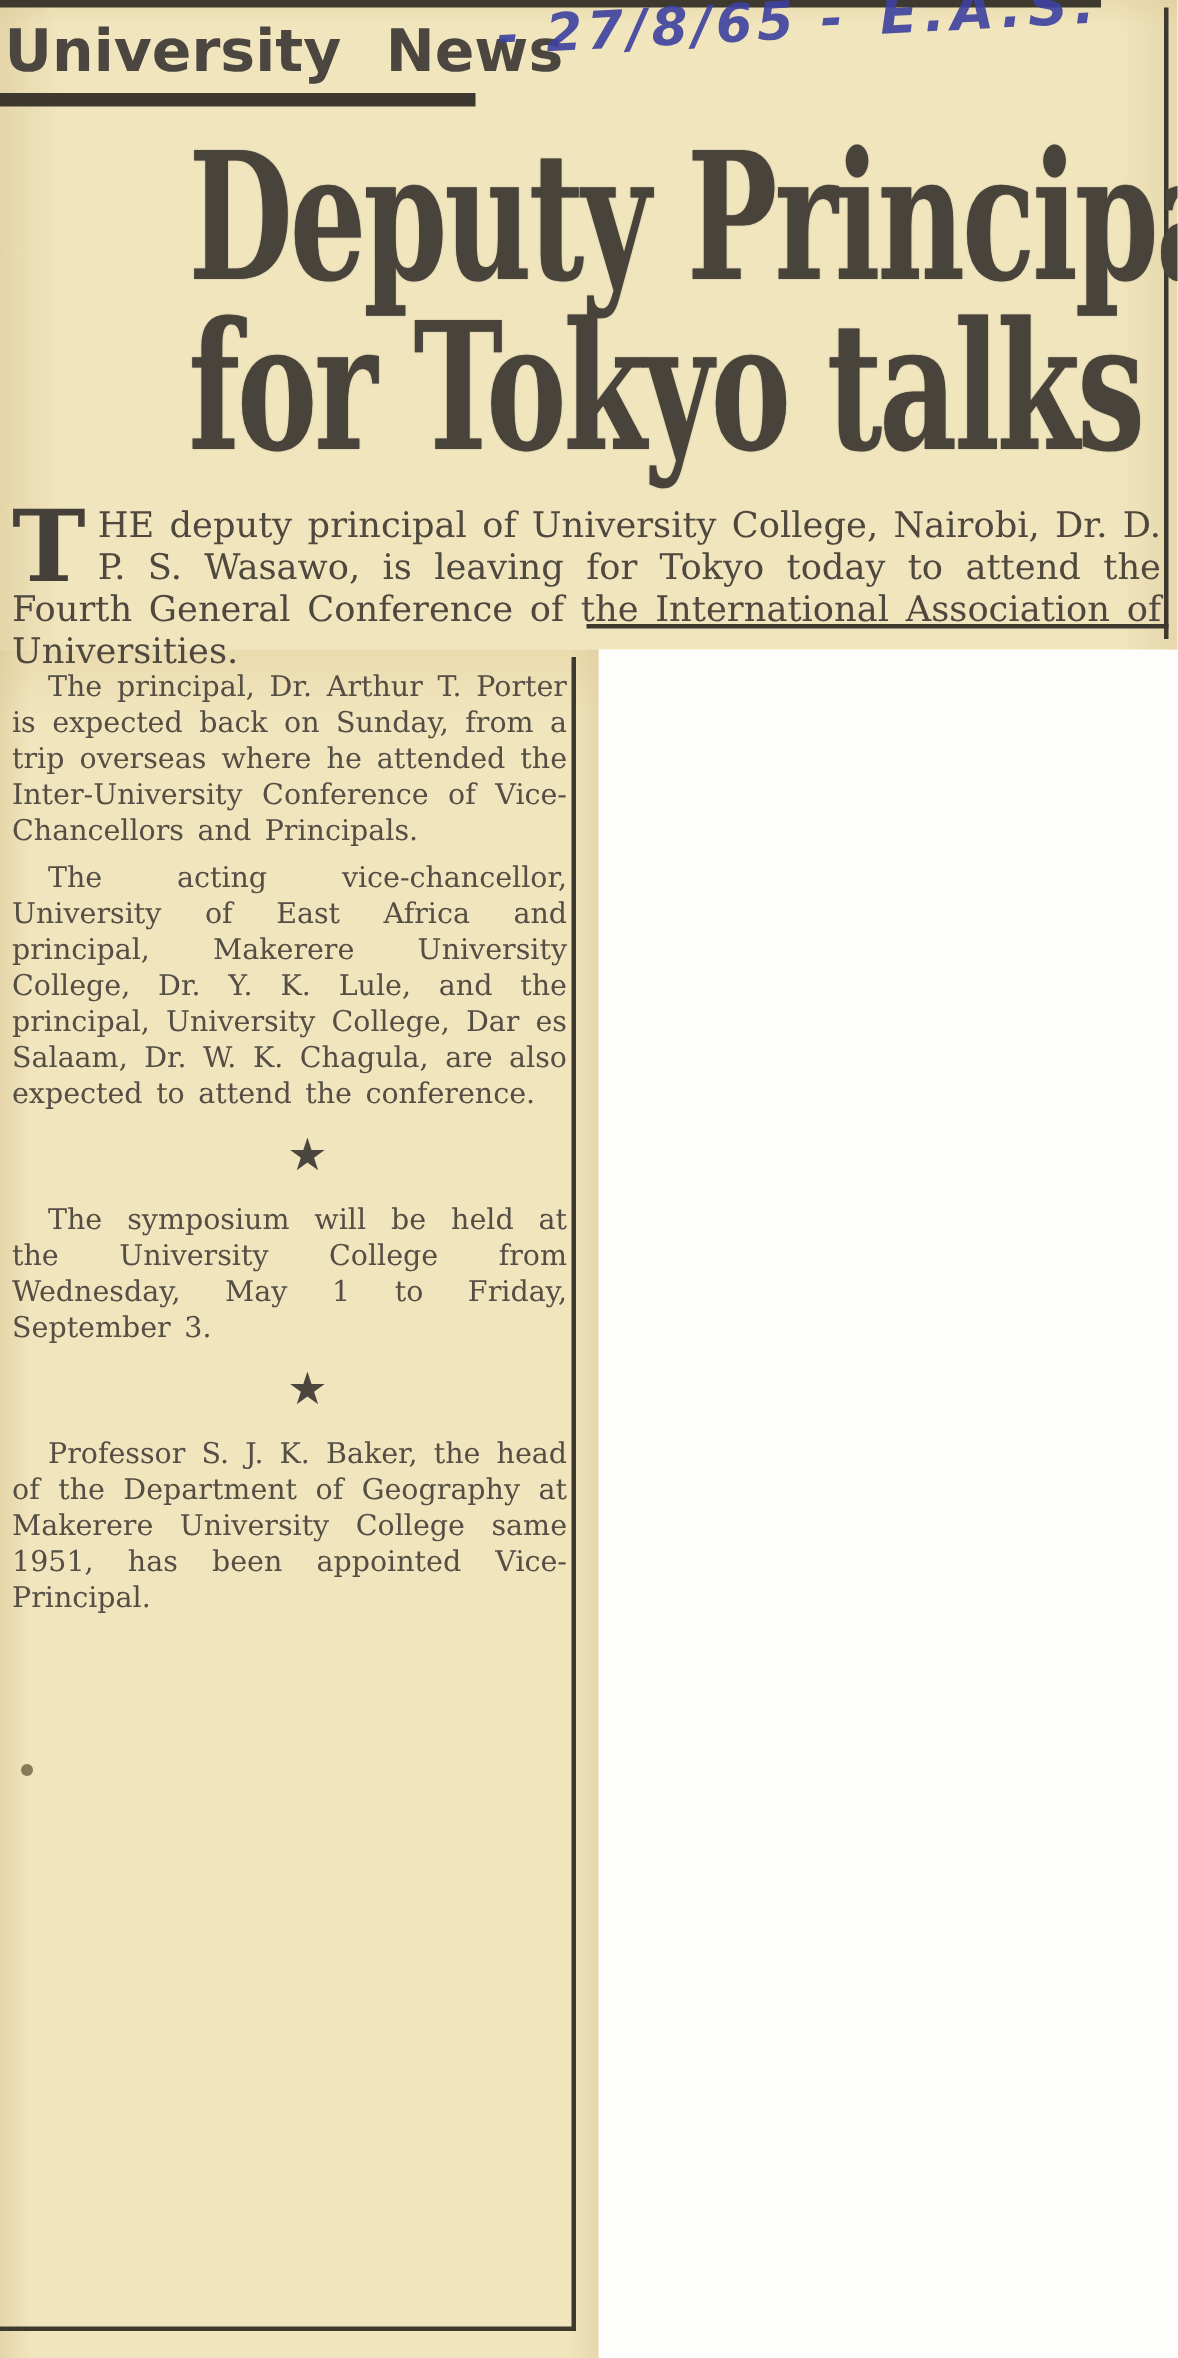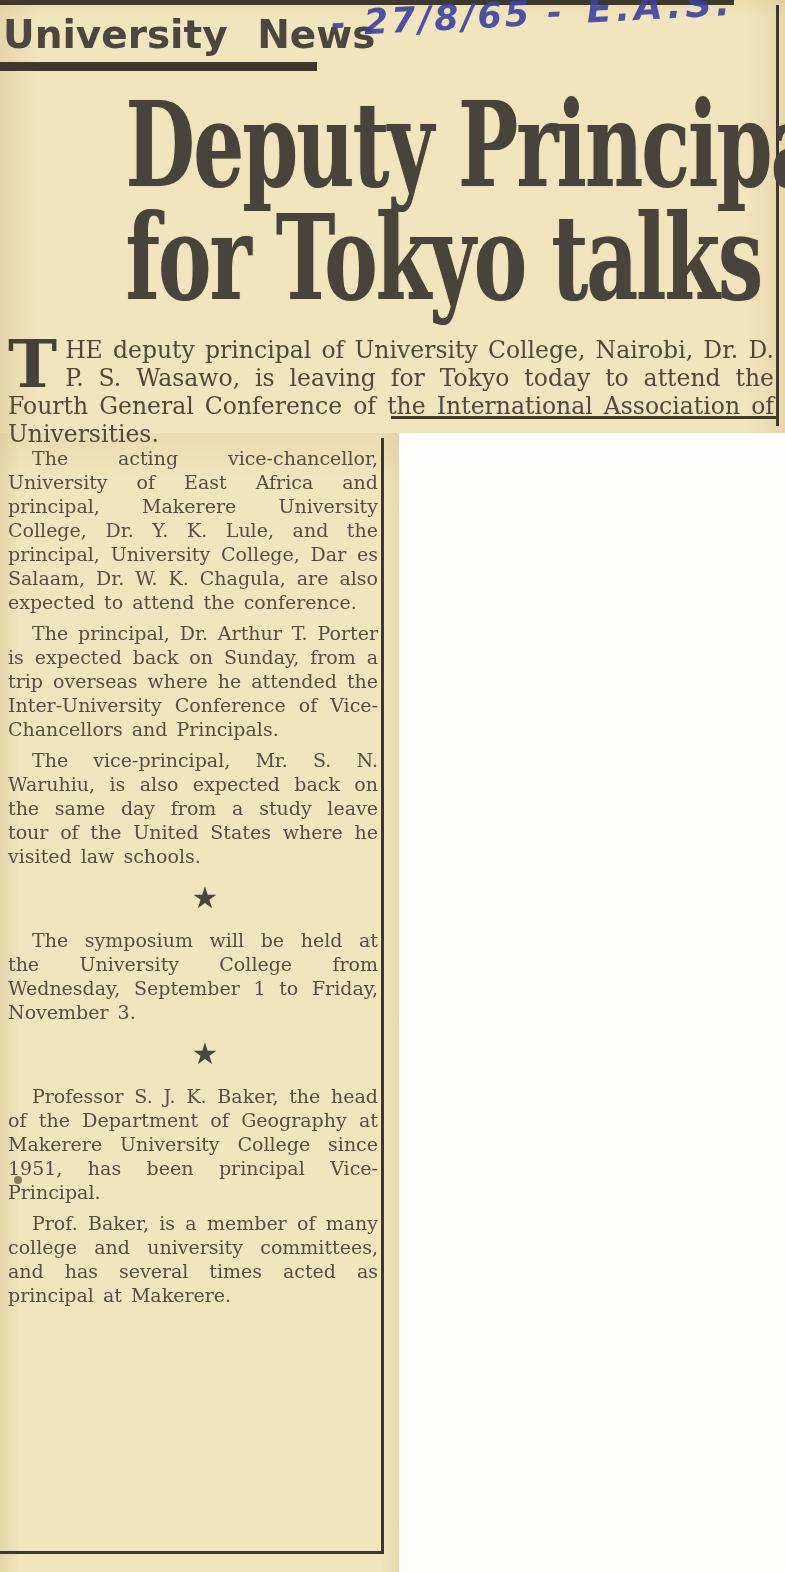--- a/index.html
+++ b/index.html
@@ -105,24 +105,22 @@
   <h1 class="headline" style="margin:0;">
     <span class="headline-line">Deputy Principal</span>
     <span class="headline-line">for Tokyo talks</span>
   </h1>
 
   <p class="lead">
     <span class="dropcap">T</span><span>HE deputy principal of University College, Nairobi, Dr. D. P. S. Wasawo, is leaving for Tokyo today to attend the Fourth General Conference of the International Association of Universities.</span>
   </p>
 
   <div class="column">
+    <p>The principal, Dr. Arthur T. Porter is expected back on Sunday, from a trip overseas where he attended the Inter-University Conference of Vice-Chancellors and Principals.</p>
     <p>The acting vice-chancellor, University of East Africa and principal, Makerere University College, Dr. Y. K. Lule, and the principal, University College, Dar es Salaam, Dr. W. K. Chagula, are also expected to attend the conference.</p>
-    <p>The principal, Dr. Arthur T. Porter is expected back on Sunday, from a trip overseas where he attended the Inter-University Conference of Vice-Chancellors and Principals.</p>
-    <p>The vice-principal, Mr. S. N. Waruhiu, is also expected back on the same day from a study leave tour of the United States where he visited law schools.</p>
     <p class="star-sep">★</p>
-    <p>The symposium will be held at the University College from Wednesday, September 1 to Friday, November 3.</p>
+    <p>The symposium will be held at the University College from Wednesday, May 1 to Friday, September 3.</p>
     <p class="star-sep">★</p>
-    <p>Professor S. J. K. Baker, the head of the Department of Geography at Makerere University College since 1951, has been principal Vice-Principal.</p>
-    <p>Prof. Baker, is a member of many college and university committees, and has several times acted as principal at Makerere.</p>
+    <p>Professor S. J. K. Baker, the head of the Department of Geography at Makerere University College same 1951, has been appointed Vice-Principal.</p>
   </div>
 
   <div class="speck"></div>
 </div>
 
 </body></html>

